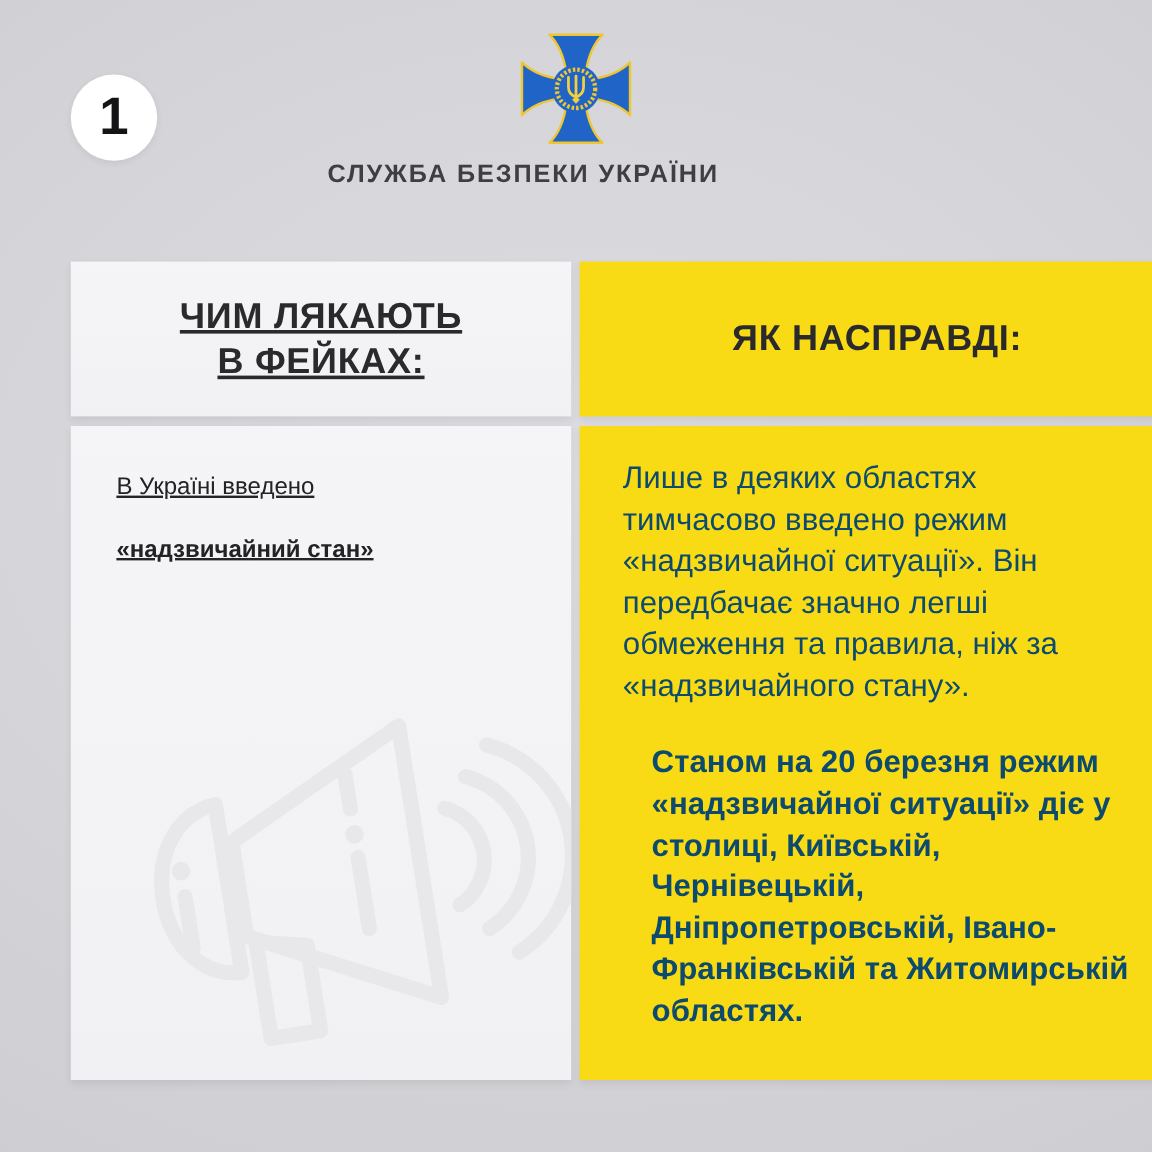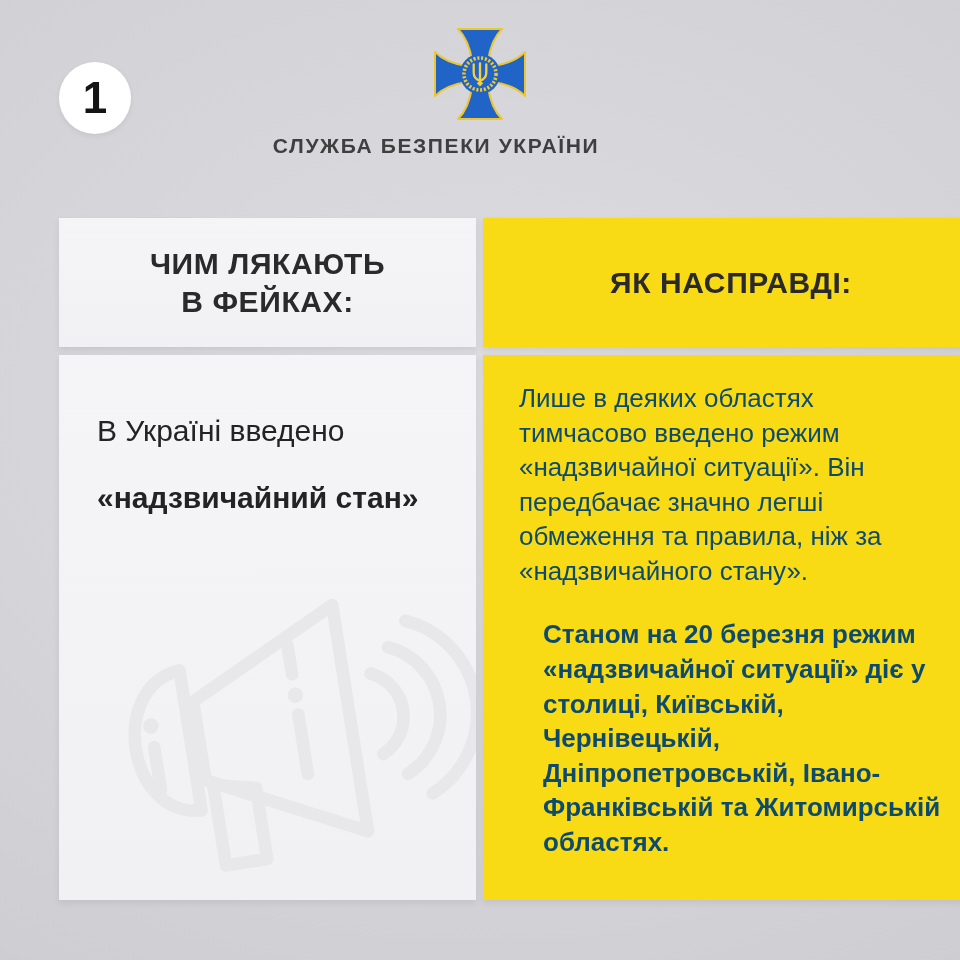--- a/index.html
+++ b/index.html
@@ -44,26 +44,26 @@
   .col-left{left:59px;width:417px;}
   .col-right{left:483px;width:496px;}
   .block{box-shadow:0 3px 6px rgba(60,60,70,.10);}
   .head{
     height:129px;display:flex;flex-direction:column;
     align-items:center;justify-content:center;
     text-align:center;font-weight:700;font-size:30px;
     letter-spacing:.6px;line-height:1.25;color:#2a2a2c;
   }
   .body{height:545px;margin-top:8px;position:relative;overflow:hidden;}
-  .white{background:linear-gradient(180deg,#f5f5f7 0%,#f1f1f4 100%);}
+  .white{background:linear-gradient(180deg,#f5f5f7 0%,#f1f1f4 100%);text-decoration:underline;}
   .yellow{background:var(--panel_yellow);}
   
   .claim{
     position:relative;z-index:2;
-    padding:55px 38px 0 38px;font-size:30px;line-height:1.42;color:#232325;
+    padding:37px 38px 0 38px;font-size:20px;line-height:1.42;color:#232325;
   }
   .claim .l2{font-weight:700;margin-top:24px;}
   
   .truth{
     padding:26px 34px 0 36px;font-size:26px;line-height:1.33;color:#0c4a6e;
   }
   .truth p+p{margin-top:29px;}
   .truth .p2{font-weight:700;margin-left:24px;}
   
   .watermark{

